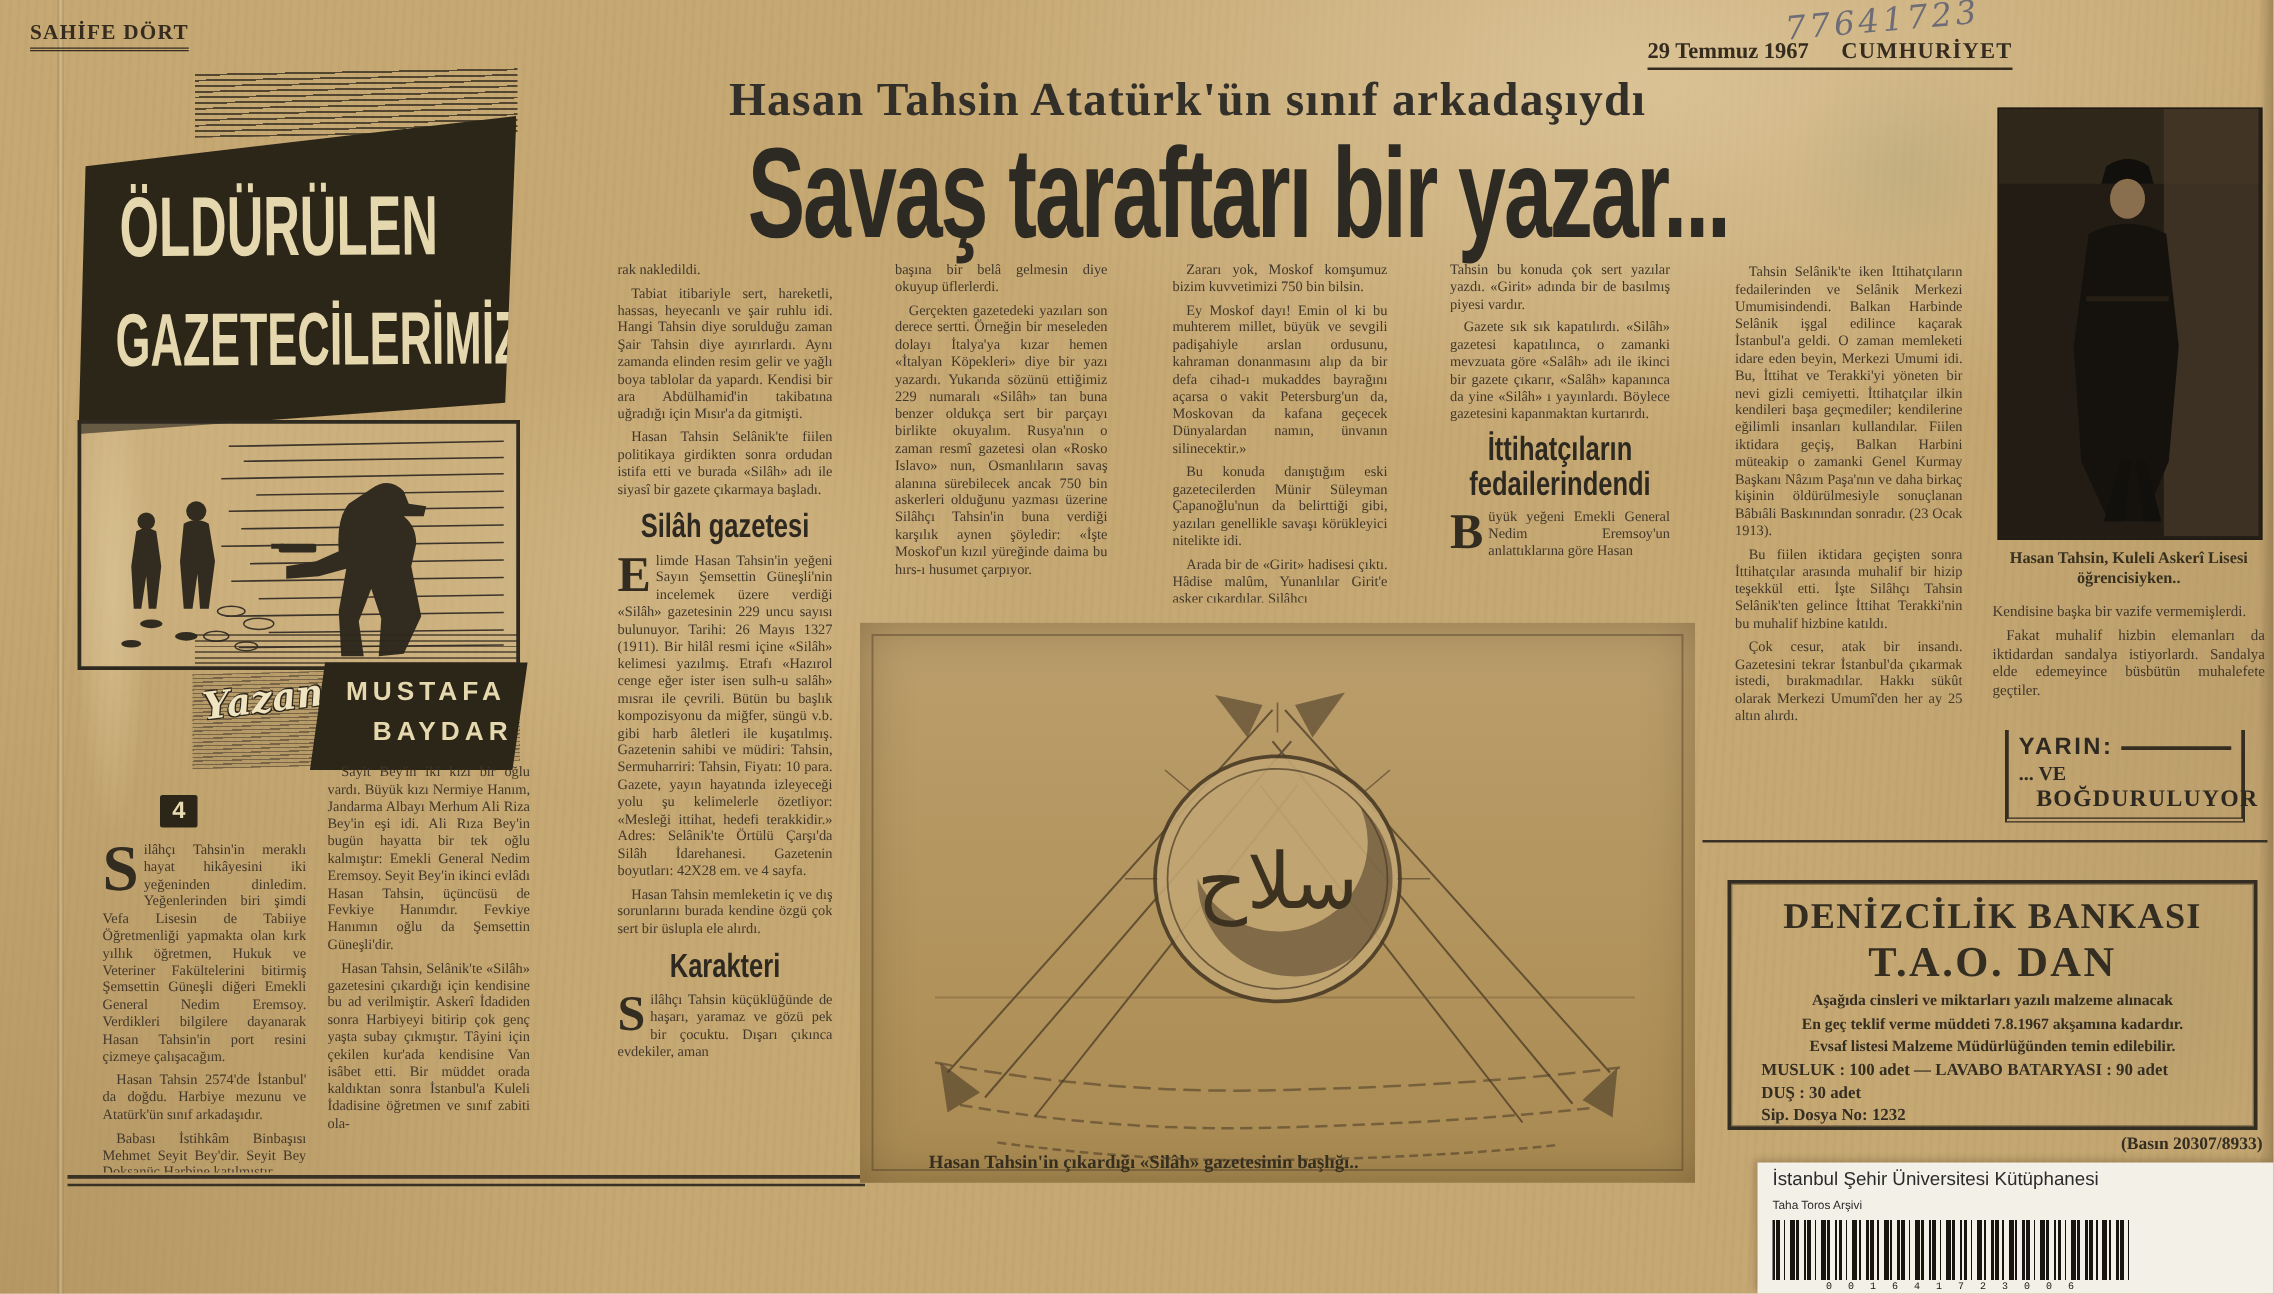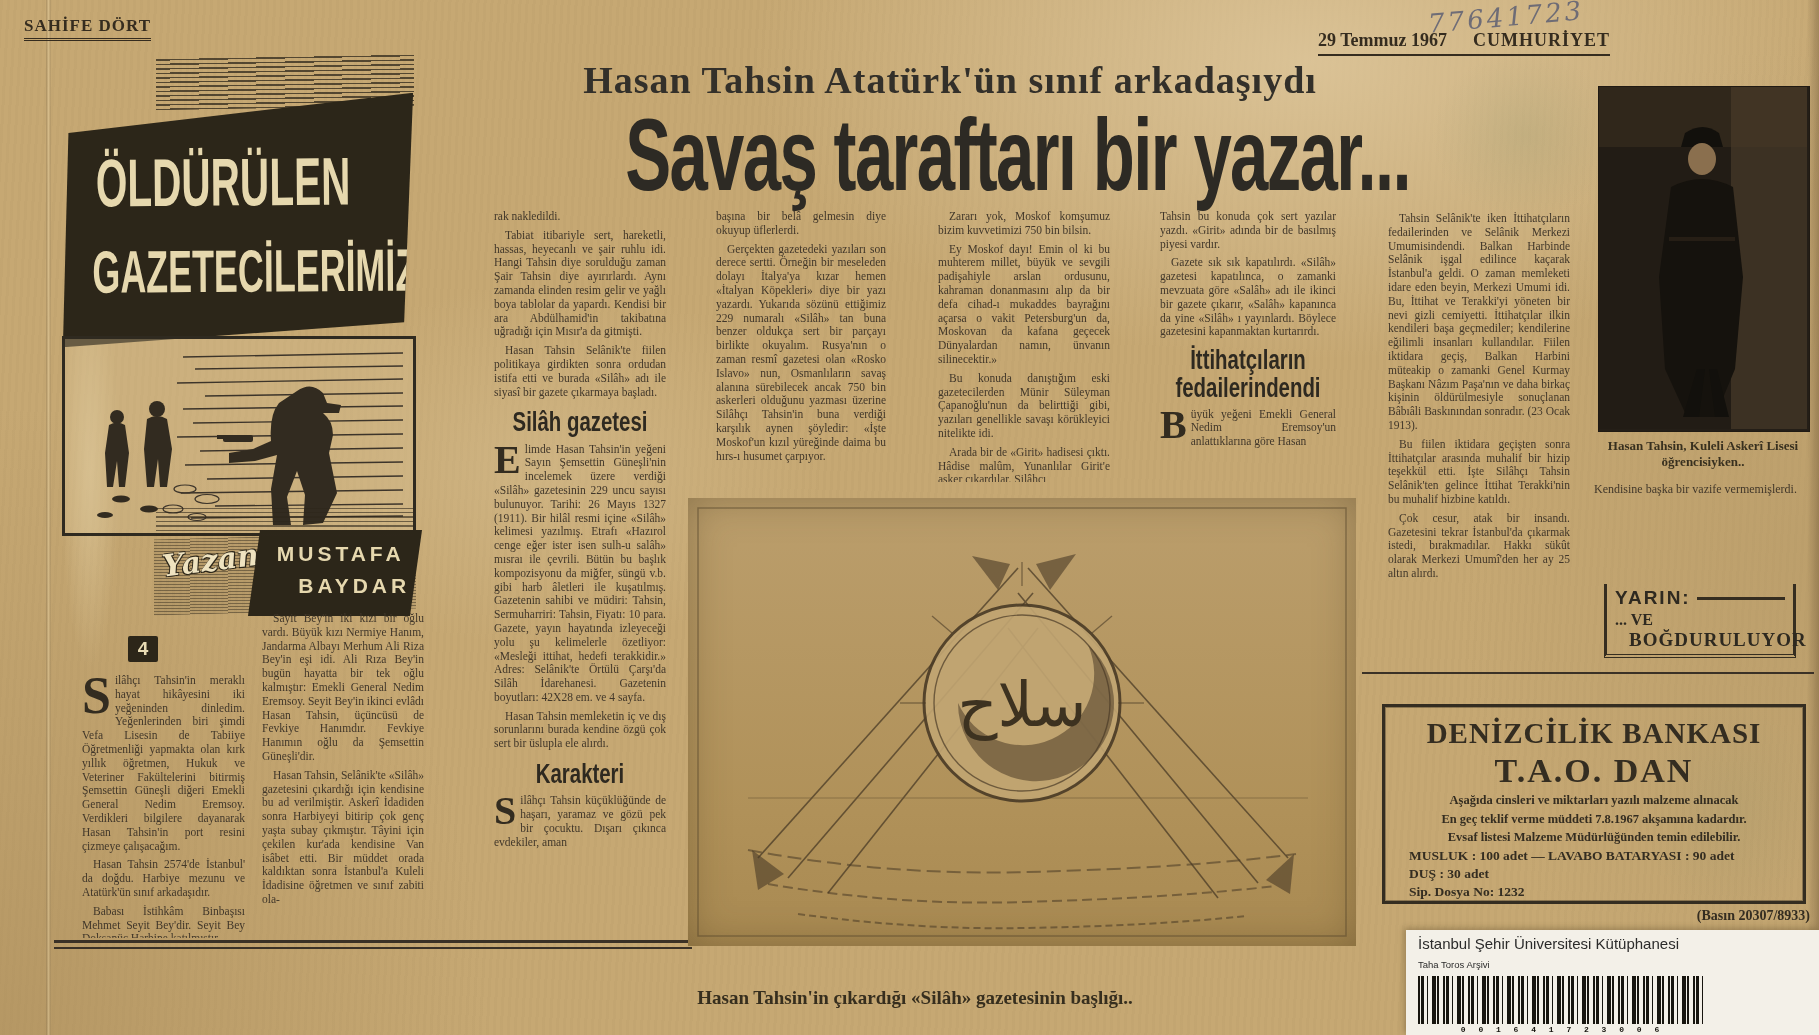--- a/index.html
+++ b/index.html
@@ -23,21 +23,21 @@
   .stain3{left:1640px;top:700px;width:180px;height:220px;background:radial-gradient(ellipse at center, rgba(140,145,105,.14), rgba(140,145,105,0) 70%);}
 
   
   .sahife{left:24px;top:16px;font-weight:bold;font-size:17px;letter-spacing:1px;color:#352c1f;border-bottom:3px double #352c1f;padding-bottom:2px;}
   .handwritten{left:1428px;top:2px;font-family:"DejaVu Serif",serif;font-style:italic;font-size:26px;letter-spacing:3px;color:#565a72;opacity:.8;transform:rotate(-5deg);}
   .dateline{left:1318px;top:30px;font-weight:bold;font-size:18px;color:#352c1f;border-bottom:2px solid #352c1f;padding-bottom:3px;}
   .dateline .paper-name{letter-spacing:1px;margin-left:26px;}
 
   
   .kicker{left:480px;top:58px;width:940px;text-align:center;font-weight:bold;font-size:38px;color:#33302a;letter-spacing:1px;}
-  .main-headline{left:476px;top:96px;width:1020px;text-align:right;}
+  .main-headline{left:512px;top:96px;width:1020px;text-align:left;}
   .mh-inner{display:inline-block;font-family:"Liberation Sans",sans-serif;font-weight:900;font-size:84px;letter-spacing:-2px;color:#2d2a24;transform:scale(.82,1.22);transform-origin:center top;white-space:nowrap;}
 
   
   .feature{left:58px;top:54px;width:362px;height:560px;}
   .halftone-strip{position:absolute;left:98px;top:2px;width:258px;height:52px;background:repeating-linear-gradient(0deg,rgba(45,38,26,.75) 0 1.5px,rgba(45,38,26,0) 1.5px 4.5px);transform:skewY(-1deg);}
   .halftone-strip2{position:absolute;left:98px;top:452px;width:258px;height:30px;background:repeating-linear-gradient(0deg,rgba(45,38,26,.6) 0 1.5px,rgba(45,38,26,0) 1.5px 4.5px);}
   .black-slab{position:absolute;left:4px;top:40px;width:352px;height:252px;background:#2c2619;clip-path:polygon(2% 15%,100% 0%,97% 91%,0% 100%);transform:rotate(-.4deg);}
   .slab-line{font-family:"Liberation Sans",sans-serif;font-weight:900;color:#e6d8ae;transform:scale(.78,1.3);transform-origin:left center;white-space:nowrap;}
   .slab-l1{position:absolute;left:34px;top:58px;font-size:52px;}
   .slab-l2{position:absolute;left:30px;top:150px;font-size:46px;}
@@ -71,36 +71,36 @@
   
   .yarin{left:1604px;top:584px;width:192px;height:74px;border-left:3px solid #352d20;border-right:3px solid #352d20;border-bottom:4px double #352d20;padding:3px 8px 0 8px;box-sizing:border-box;}
   .yarin-top{display:flex;align-items:center;gap:6px;}
   .yarin-label{font-family:"Liberation Sans",sans-serif;font-weight:900;font-size:19px;letter-spacing:2px;color:#2e2920;}
   .yarin-rule{flex:1;border-top:3px solid #352d20;}
   .yarin-l1{font-weight:bold;font-size:16px;color:#2e2920;margin-top:2px;}
   .yarin-l2{font-weight:bold;font-size:19px;letter-spacing:1px;color:#2e2920;margin-left:14px;}
 
   
   .masthead{left:688px;top:498px;width:668px;height:448px;background:linear-gradient(180deg,#bb9e6c,#b09159 70%,#a98a52);box-shadow:inset 0 0 40px rgba(60,45,20,.35);}
-  .masthead-caption{left:645px;top:987px;width:540px;text-align:center;font-weight:bold;font-size:19px;color:#362e1e;}
+  .masthead-caption{left:645px;top:922px;width:540px;text-align:center;font-weight:bold;font-size:15px;color:#362e1e;}
 
   
   .adbox{left:1382px;top:704px;width:424px;height:200px;border:3px solid #342d21;box-shadow:inset 0 0 0 1px rgba(52,45,33,.4);box-sizing:border-box;padding:6px 24px;text-align:center;color:#342d21;}
   .ad-title1{font-weight:bold;font-size:29px;letter-spacing:1px;margin-top:4px;}
   .ad-title2{font-weight:bold;font-size:34px;letter-spacing:2px;margin-top:2px;}
   .ad-small{font-weight:bold;font-size:12.5px;margin-top:3px;line-height:1.25;}
   .ad-item{font-weight:bold;font-size:13.5px;text-align:left;margin-top:2px;}
   .press-ref{left:1640px;top:908px;width:170px;text-align:right;font-weight:bold;font-size:14px;color:#342d21;}
 
   
   .archive{left:1406px;top:930px;width:413px;height:105px;background:#f3f0e8;box-shadow:-2px -2px 6px rgba(60,45,20,.3);padding:5px 0 0 12px;box-sizing:border-box;}
   .archive-l1{font-family:"Liberation Sans",sans-serif;font-size:15px;color:#2b2b2b;}
   .archive-l2{font-family:"Liberation Sans",sans-serif;font-size:9.5px;color:#2b2b2b;margin-top:7px;}
   .barcode{margin-top:6px;width:288px;height:48px;background:repeating-linear-gradient(90deg,#17150f 0 2px,#f3f0e8 2px 3px,#17150f 3px 6px,#f3f0e8 6px 9px,#17150f 9px 10px,#f3f0e8 10px 14px,#17150f 14px 18px,#f3f0e8 18px 19px,#17150f 19px 21px,#f3f0e8 21px 25px);}
-  .barcode-digits{width:288px;text-align:center;font-family:"Liberation Mono",monospace;font-size:8px;letter-spacing:4px;color:#17150f;margin-top:1px;font-weight:bold;}
+  .barcode-digits{width:288px;text-align:center;font-family:"Liberation Mono",monospace;font-size:8px;letter-spacing:4px;color:#17150f;margin-top:1px;}
 </style>
 </head>
 <body>
 
 <div id="page">
 
   <div class="abs crease"></div>
   <div class="abs edge-right"></div>
   <div class="abs stain1"></div>
   <div class="abs stain2"></div>
@@ -227,20 +227,21 @@
         <ellipse cx="103" cy="72" rx="14" ry="16" fill="#8a6f4e"></ellipse>
         <path d="M72,100 q31,-16 62,0 l10,90 -8,92 -20,48 -28,0 -22,-48 -6,-92 z" fill="#15120d"></path>
         <path d="M84,330 l14,-48 8,0 -6,48 z M116,330 l-6,-48 8,0 12,48 z" fill="#12100c"></path>
         <rect x="70" y="150" width="66" height="4" fill="#2a2218" opacity="0.8"></rect>
       </g>
     </svg>
   </div>
   <div class="abs photo-caption">Hasan Tahsin, Kuleli Askerî Lisesi öğrencisiyken..</div>
   <div class="abs col8-paras">
     <p class="p">Kendisine başka bir vazife vermemişlerdi.</p>
+    <p class="p ind">Fakat muhalif hizbin elemanları da iktidardan sandalya istiyorlardı. Sandalya elde edemeyince büsbütün muhalefete geçtiler.</p>
   </div>
 
   <div class="abs yarin">
     <div class="yarin-top">
       <span class="yarin-label">YARIN:</span>
       <span class="yarin-rule"></span>
     </div>
     <div class="yarin-l1">... VE</div>
     <div class="yarin-l2">BOĞDURULUYOR</div>
   </div>

